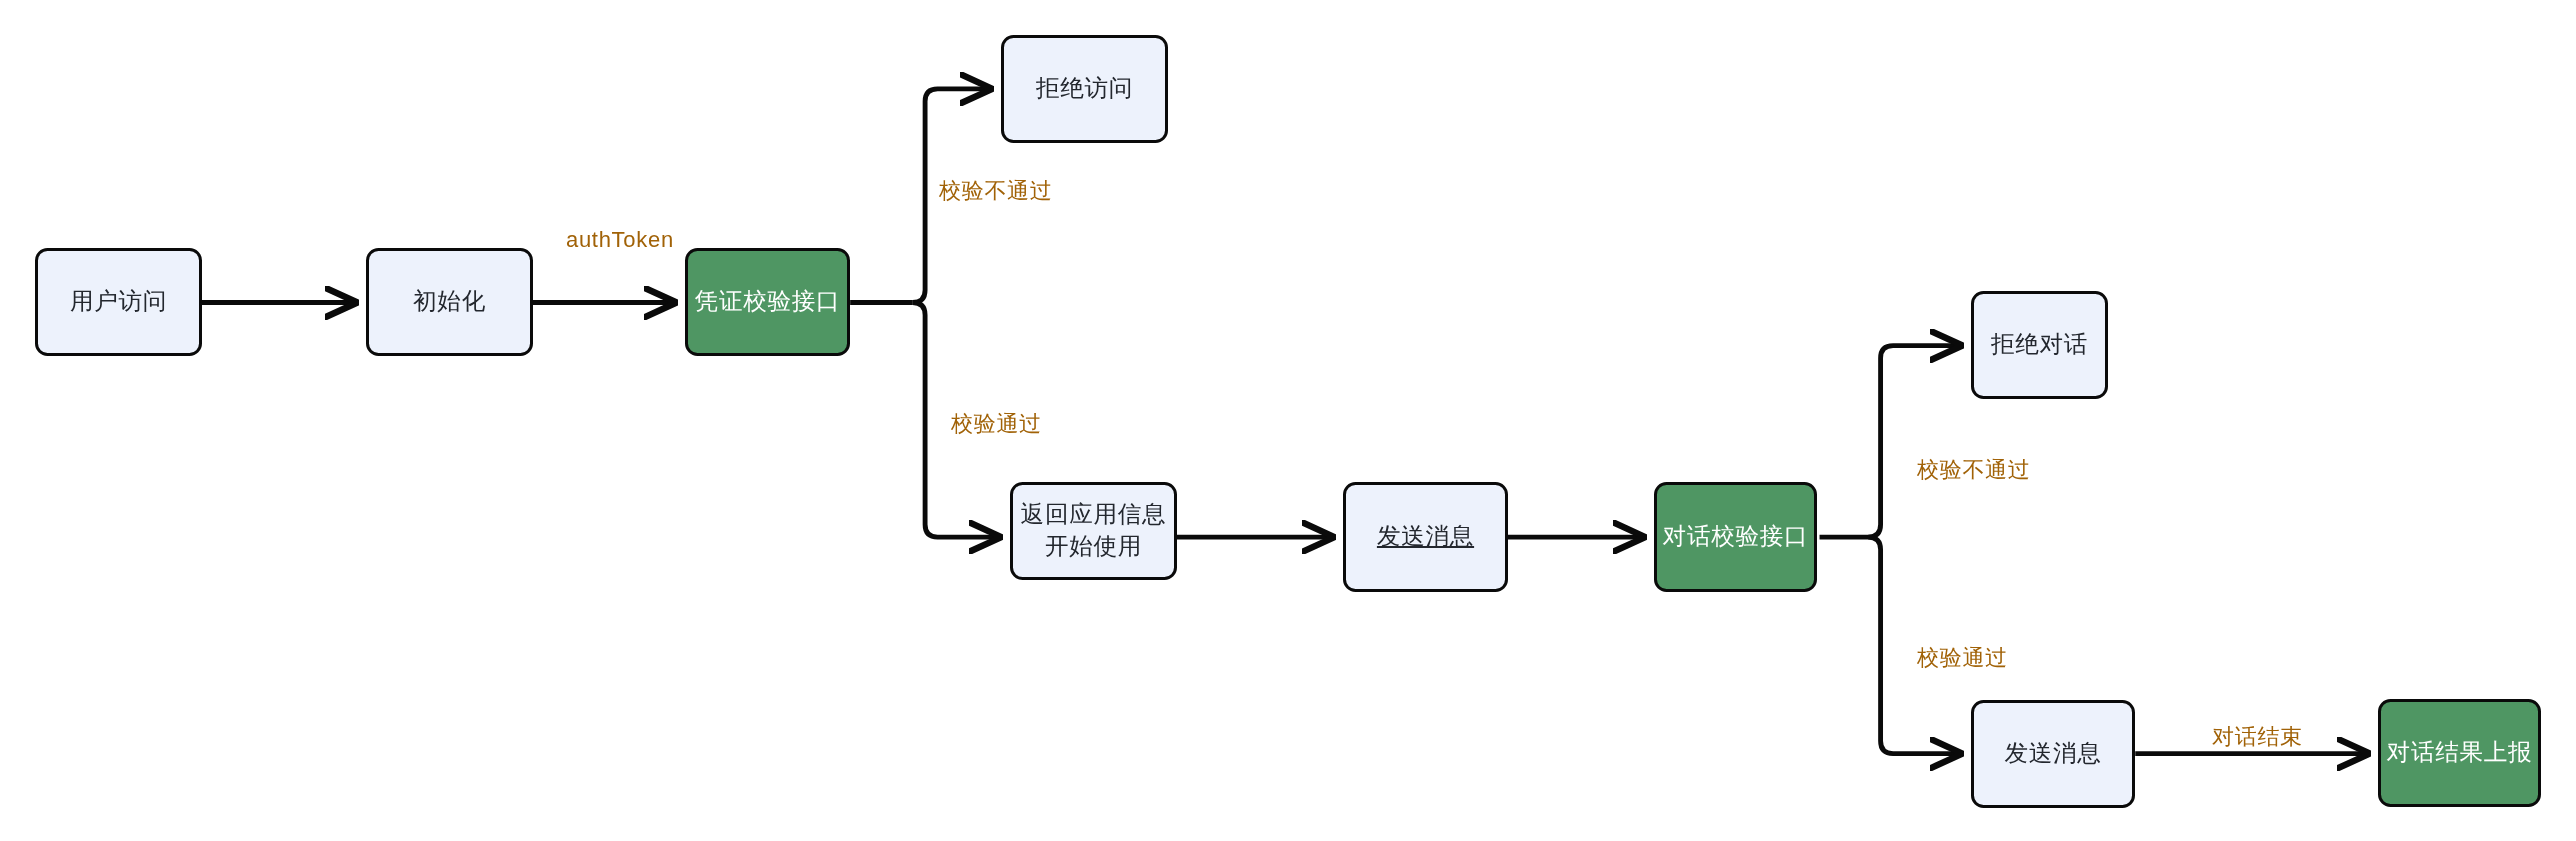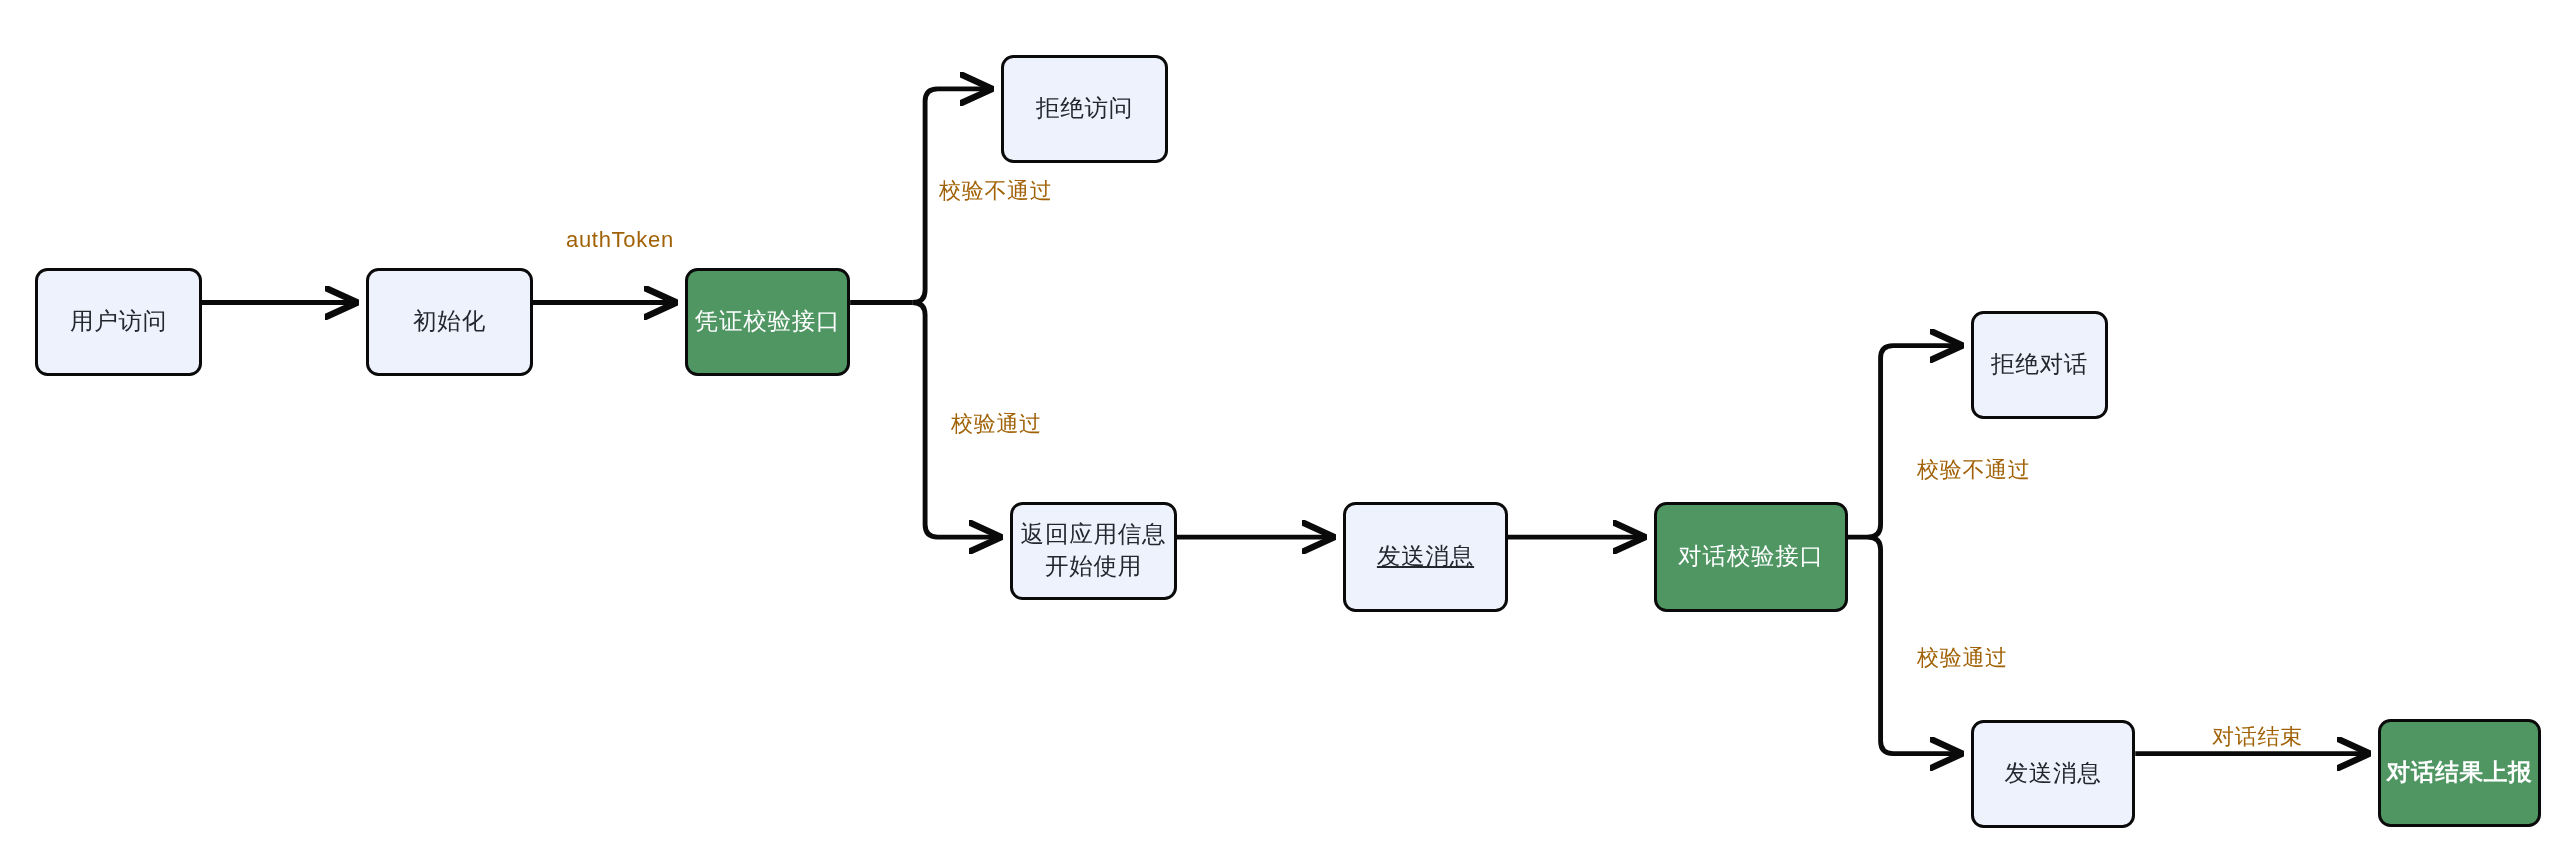--- a/index.html
+++ b/index.html
@@ -30,21 +30,20 @@
     border: 3.5px solid #0a0a0a;
     border-radius: 12.5px;
     display: flex;
     align-items: center;
     justify-content: center;
     text-align: center;
     line-height: 1.35;
     font-size: 23.6px;
     letter-spacing: 0.7px;
     white-space: pre-line;
-    margin-top: 20px;
   }
   .node.plain {
     background: #edf2fc;
     color: #23272e;
   }
   .node.accent {
     background: #4f9663;
     color: #ffffff;
   }
   .edge-label {
@@ -93,24 +92,24 @@
     </g>
   </svg>
 
   <div class="node plain" style="left:35px;top:248px;width:167px;height:108px;">用户访问</div>
   <div class="node plain" style="left:366px;top:248px;width:167px;height:108px;">初始化</div>
   <div class="node accent" style="left:685px;top:248px;width:165px;height:108px;">凭证校验接口</div>
   <div class="node plain" style="left:1001px;top:35px;width:167px;height:108px;">拒绝访问</div>
   <div class="node plain" style="left:1010px;top:482px;width:167px;height:98px;">返回应用信息
 开始使用</div>
   <div class="node plain" style="left:1343px;top:482px;width:165px;height:110px;text-decoration:underline;">发送消息</div>
-  <div class="node accent" style="left:1654px;top:482px;width:194px;height:110px;">对话校验接口</div>
+  <div class="node accent" style="left:1654px;top:482px;width:163px;height:110px;">对话校验接口</div>
   <div class="node plain" style="left:1971px;top:291px;width:137px;height:108px;">拒绝对话</div>
   <div class="node plain" style="left:1971px;top:700px;width:164px;height:108px;">发送消息</div>
-  <div class="node accent" style="left:2378px;top:699px;width:163px;height:108px;font-weight:bold;">对话结果上报</div>
+  <div class="node accent" style="left:2378px;top:699px;width:163px;height:108px;">对话结果上报</div>
 
   <div class="edge-label" style="left:566px;top:227px;">authToken</div>
   <div class="edge-label" style="left:939px;top:176px;">校验不通过</div>
   <div class="edge-label" style="left:951px;top:409px;">校验通过</div>
   <div class="edge-label" style="left:1917px;top:455px;">校验不通过</div>
   <div class="edge-label" style="left:1917px;top:643px;">校验通过</div>
   <div class="edge-label" style="left:2212px;top:722px;">对话结束</div>
 
 </div>
 

